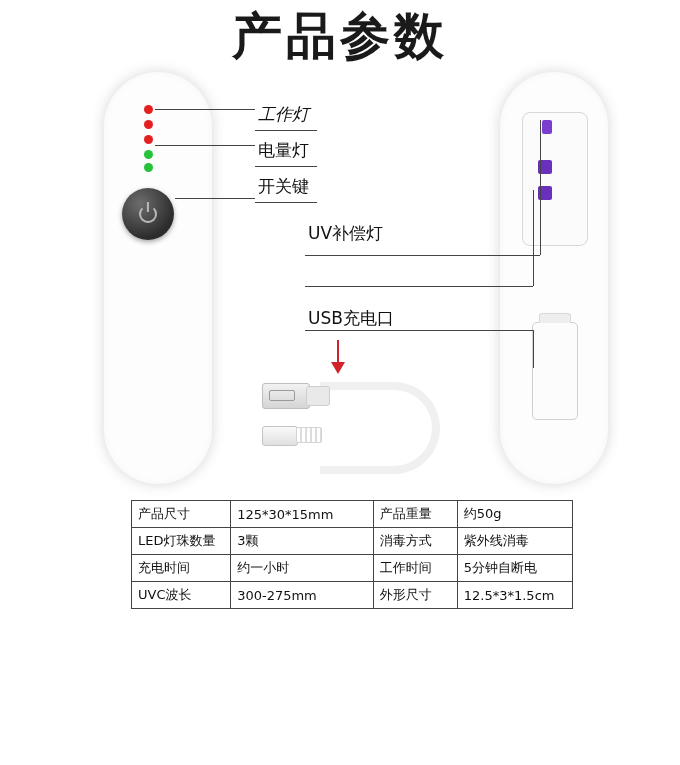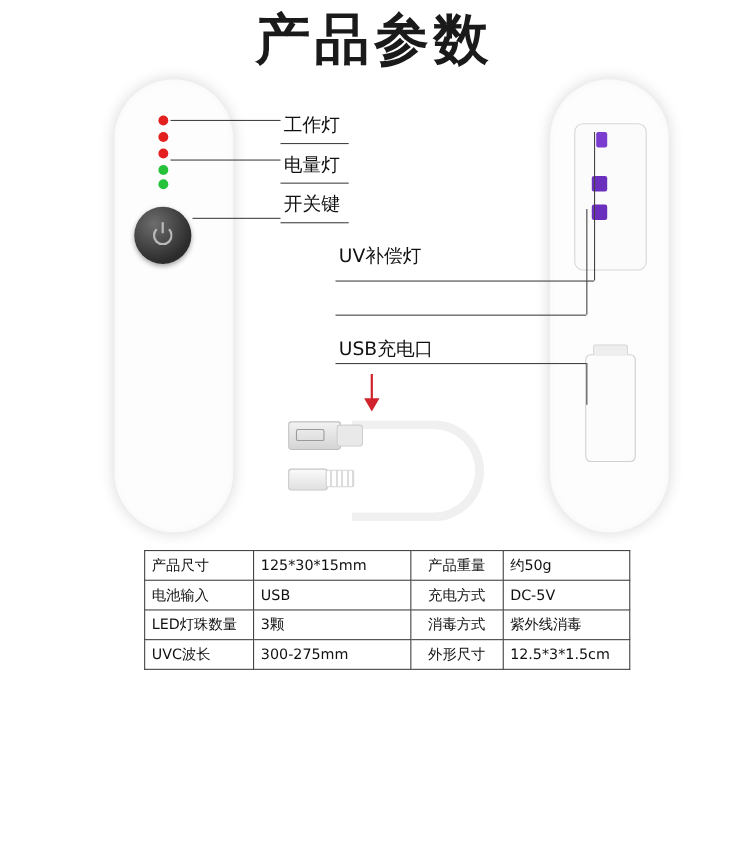--- a/index.html
+++ b/index.html
@@ -276,21 +276,21 @@
   }
   table.spec td {
     border: 1px solid #444;
     height: 24px;
     padding: 1px 6px;
     color: #111;
     white-space: nowrap;
   }
   td.k1 { width: 92px; }
   td.v1 { width: 152px; }
-  td.k2 { width: 84px; text-align: center; }
+  td.k2 { width: 84px; }
   td.v2 { width: 110px; }
 </style>
 </head>
 <body>
 
 <div class="page-title">产品参数</div>
 
 <div class="illustration">
 
   <div class="device-left"></div>
@@ -319,21 +319,21 @@
   <div class="leader" style="left:255px; top:96px;  width:62px;"></div>
   <div class="leader" style="left:255px; top:132px; width:62px;"></div>
 
   <div class="leader" style="left:305px; top:185px; width:235px;"></div>
   <div class="leader" style="left:305px; top:216px; width:228px;"></div>
   <div class="leader" style="left:305px; top:260px; width:228px;"></div>
   <div class="leader-v" style="left:540px; top:50px;  height:135px;"></div>
   <div class="leader-v" style="left:533px; top:120px; height:96px;"></div>
   <div class="leader-v" style="left:533px; top:260px; height:38px;"></div>
 
-  <div class="callout" style="left:258px; top:34px;">工作灯</div>
+  <div class="callout" style="left:258px; top:34px;font-style:italic;">工作灯</div>
   <div class="callout" style="left:258px; top:70px;">电量灯</div>
   <div class="callout" style="left:258px; top:106px;text-align:center;">开关键</div>
   <div class="callout" style="left:308px; top:153px;">UV补偿灯</div>
   <div class="callout" style="left:308px; top:238px;">USB充电口</div>
 
   <div class="arrow-down"></div>
   <div class="arrow-head"></div>
 
   <div class="usb-cable"></div>
   <div class="usb-plug"></div>
@@ -345,30 +345,30 @@
 <div class="spec-table-wrap">
   <table class="spec">
     <tbody>
       <tr>
         <td class="k1">产品尺寸</td>
         <td class="v1">125*30*15mm</td>
         <td class="k2">产品重量</td>
         <td class="v2">约50g</td>
       </tr>
       <tr>
-        <td class="k1">电池输入</td>
-        <td class="v1">USB</td>
-        <td class="k2">充电方式</td>
-        <td class="v2">DC-5V</td>
-      </tr>
-      <tr>
         <td class="k1">LED灯珠数量</td>
         <td class="v1">3颗</td>
         <td class="k2">消毒方式</td>
         <td class="v2">紫外线消毒</td>
+      </tr>
+      <tr>
+        <td class="k1">充电时间</td>
+        <td class="v1">约一小时</td>
+        <td class="k2">工作时间</td>
+        <td class="v2">5分钟自断电</td>
       </tr>
       <tr>
         <td class="k1">UVC波长</td>
         <td class="v1">300-275mm</td>
         <td class="k2">外形尺寸</td>
         <td class="v2">12.5*3*1.5cm</td>
       </tr>
     </tbody>
   </table>
 </div>

